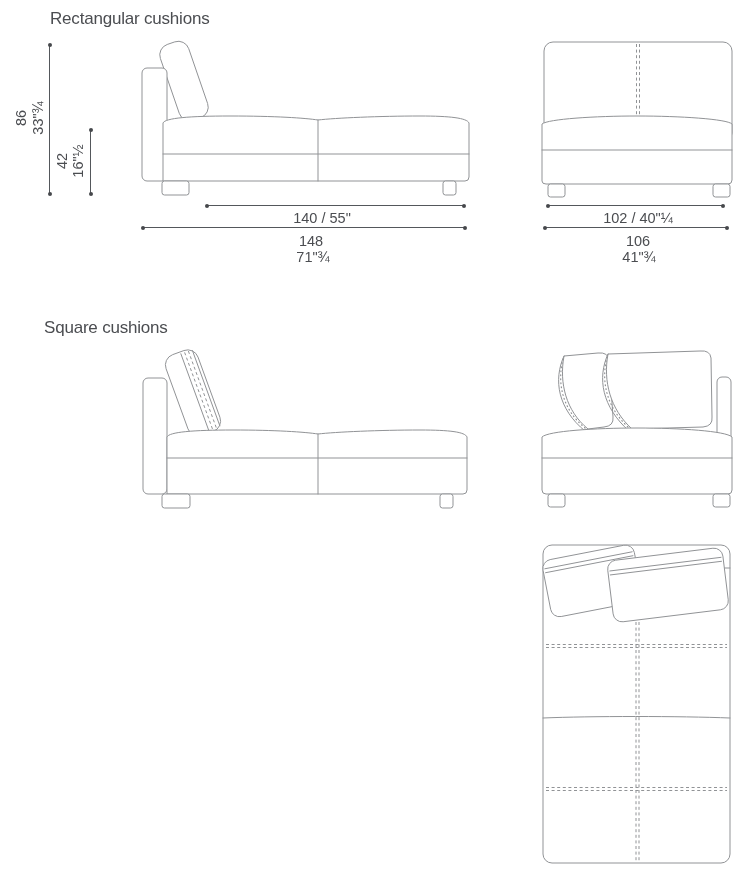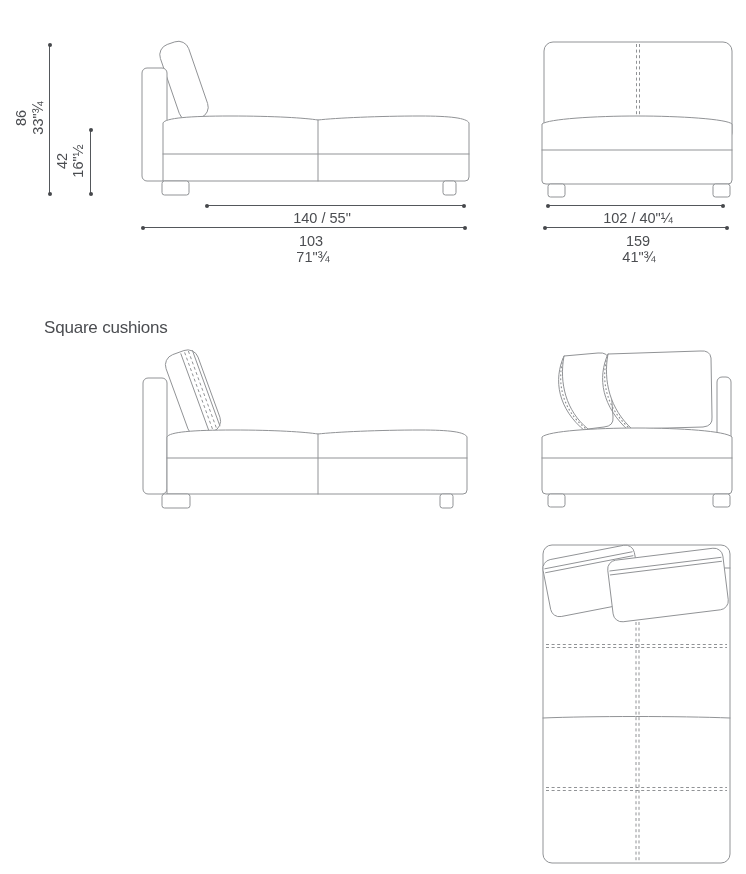--- a/index.html
+++ b/index.html
@@ -28,20 +28,21 @@
   .ln{fill:none;stroke:#919396;stroke-width:1;stroke-linejoin:round;stroke-linecap:round;}
   .wh{fill:#ffffff;stroke:#919396;stroke-width:1;stroke-linejoin:round;}
   .dash{fill:none;stroke:#919396;stroke-width:1;stroke-dasharray:3 2.6;}
   .dots{fill:none;stroke:#919396;stroke-width:1.2;stroke-dasharray:0.8 3.2;stroke-linecap:round;}
 </style>
 </head>
 <body>
 
 <div class="canvas">
 
+  <div class="title" style="left:50px;top:9px">Rectangular cushions</div>
   <div class="title" style="left:44px;top:318px">Square cushions</div>
 
   <div class="dim v" style="left:49px;top:44px;height:151px">
       <i class="t"></i>
       <i class="b"></i>
     </div>
   <div class="dim v" style="left:90px;top:129px;height:66px">
       <i class="t"></i>
       <i class="b"></i>
     </div>
@@ -53,33 +54,33 @@
 
   <div class="dim h" style="left:206px;top:205px;width:259px">
       <i class="l"></i>
       <i class="r"></i>
     </div>
   <div class="dlabel" style="left:322px;top:218px">140 / 55"</div>
   <div class="dim h" style="left:142px;top:227px;width:324px">
       <i class="l"></i>
       <i class="r"></i>
     </div>
-  <div class="dlabel" style="left:311px;top:241px">103</div>
+  <div class="dlabel" style="left:311px;top:241px">148</div>
   <div class="dlabel" style="left:313px;top:257px">71"¾</div>
 
   <div class="dim h" style="left:547px;top:205px;width:177px">
       <i class="l"></i>
       <i class="r"></i>
     </div>
   <div class="dlabel" style="left:638px;top:218px">102 / 40"¼</div>
   <div class="dim h" style="left:544px;top:227px;width:184px">
       <i class="l"></i>
       <i class="r"></i>
     </div>
-  <div class="dlabel" style="left:638px;top:241px">159</div>
+  <div class="dlabel" style="left:638px;top:241px">106</div>
   <div class="dlabel" style="left:639px;top:257px">41"¾</div>
 
   <svg style="left:135px;top:35px" width="340" height="170" viewBox="0 0 340 170">
     <g>
       <rect class="wh" x="34" y="6" width="30" height="80" rx="11" transform="rotate(-19 49 46)"></rect>
     </g>
     <g>
       <rect class="wh" x="7" y="33" width="25" height="113" rx="5"></rect>
     </g>
     <g>

